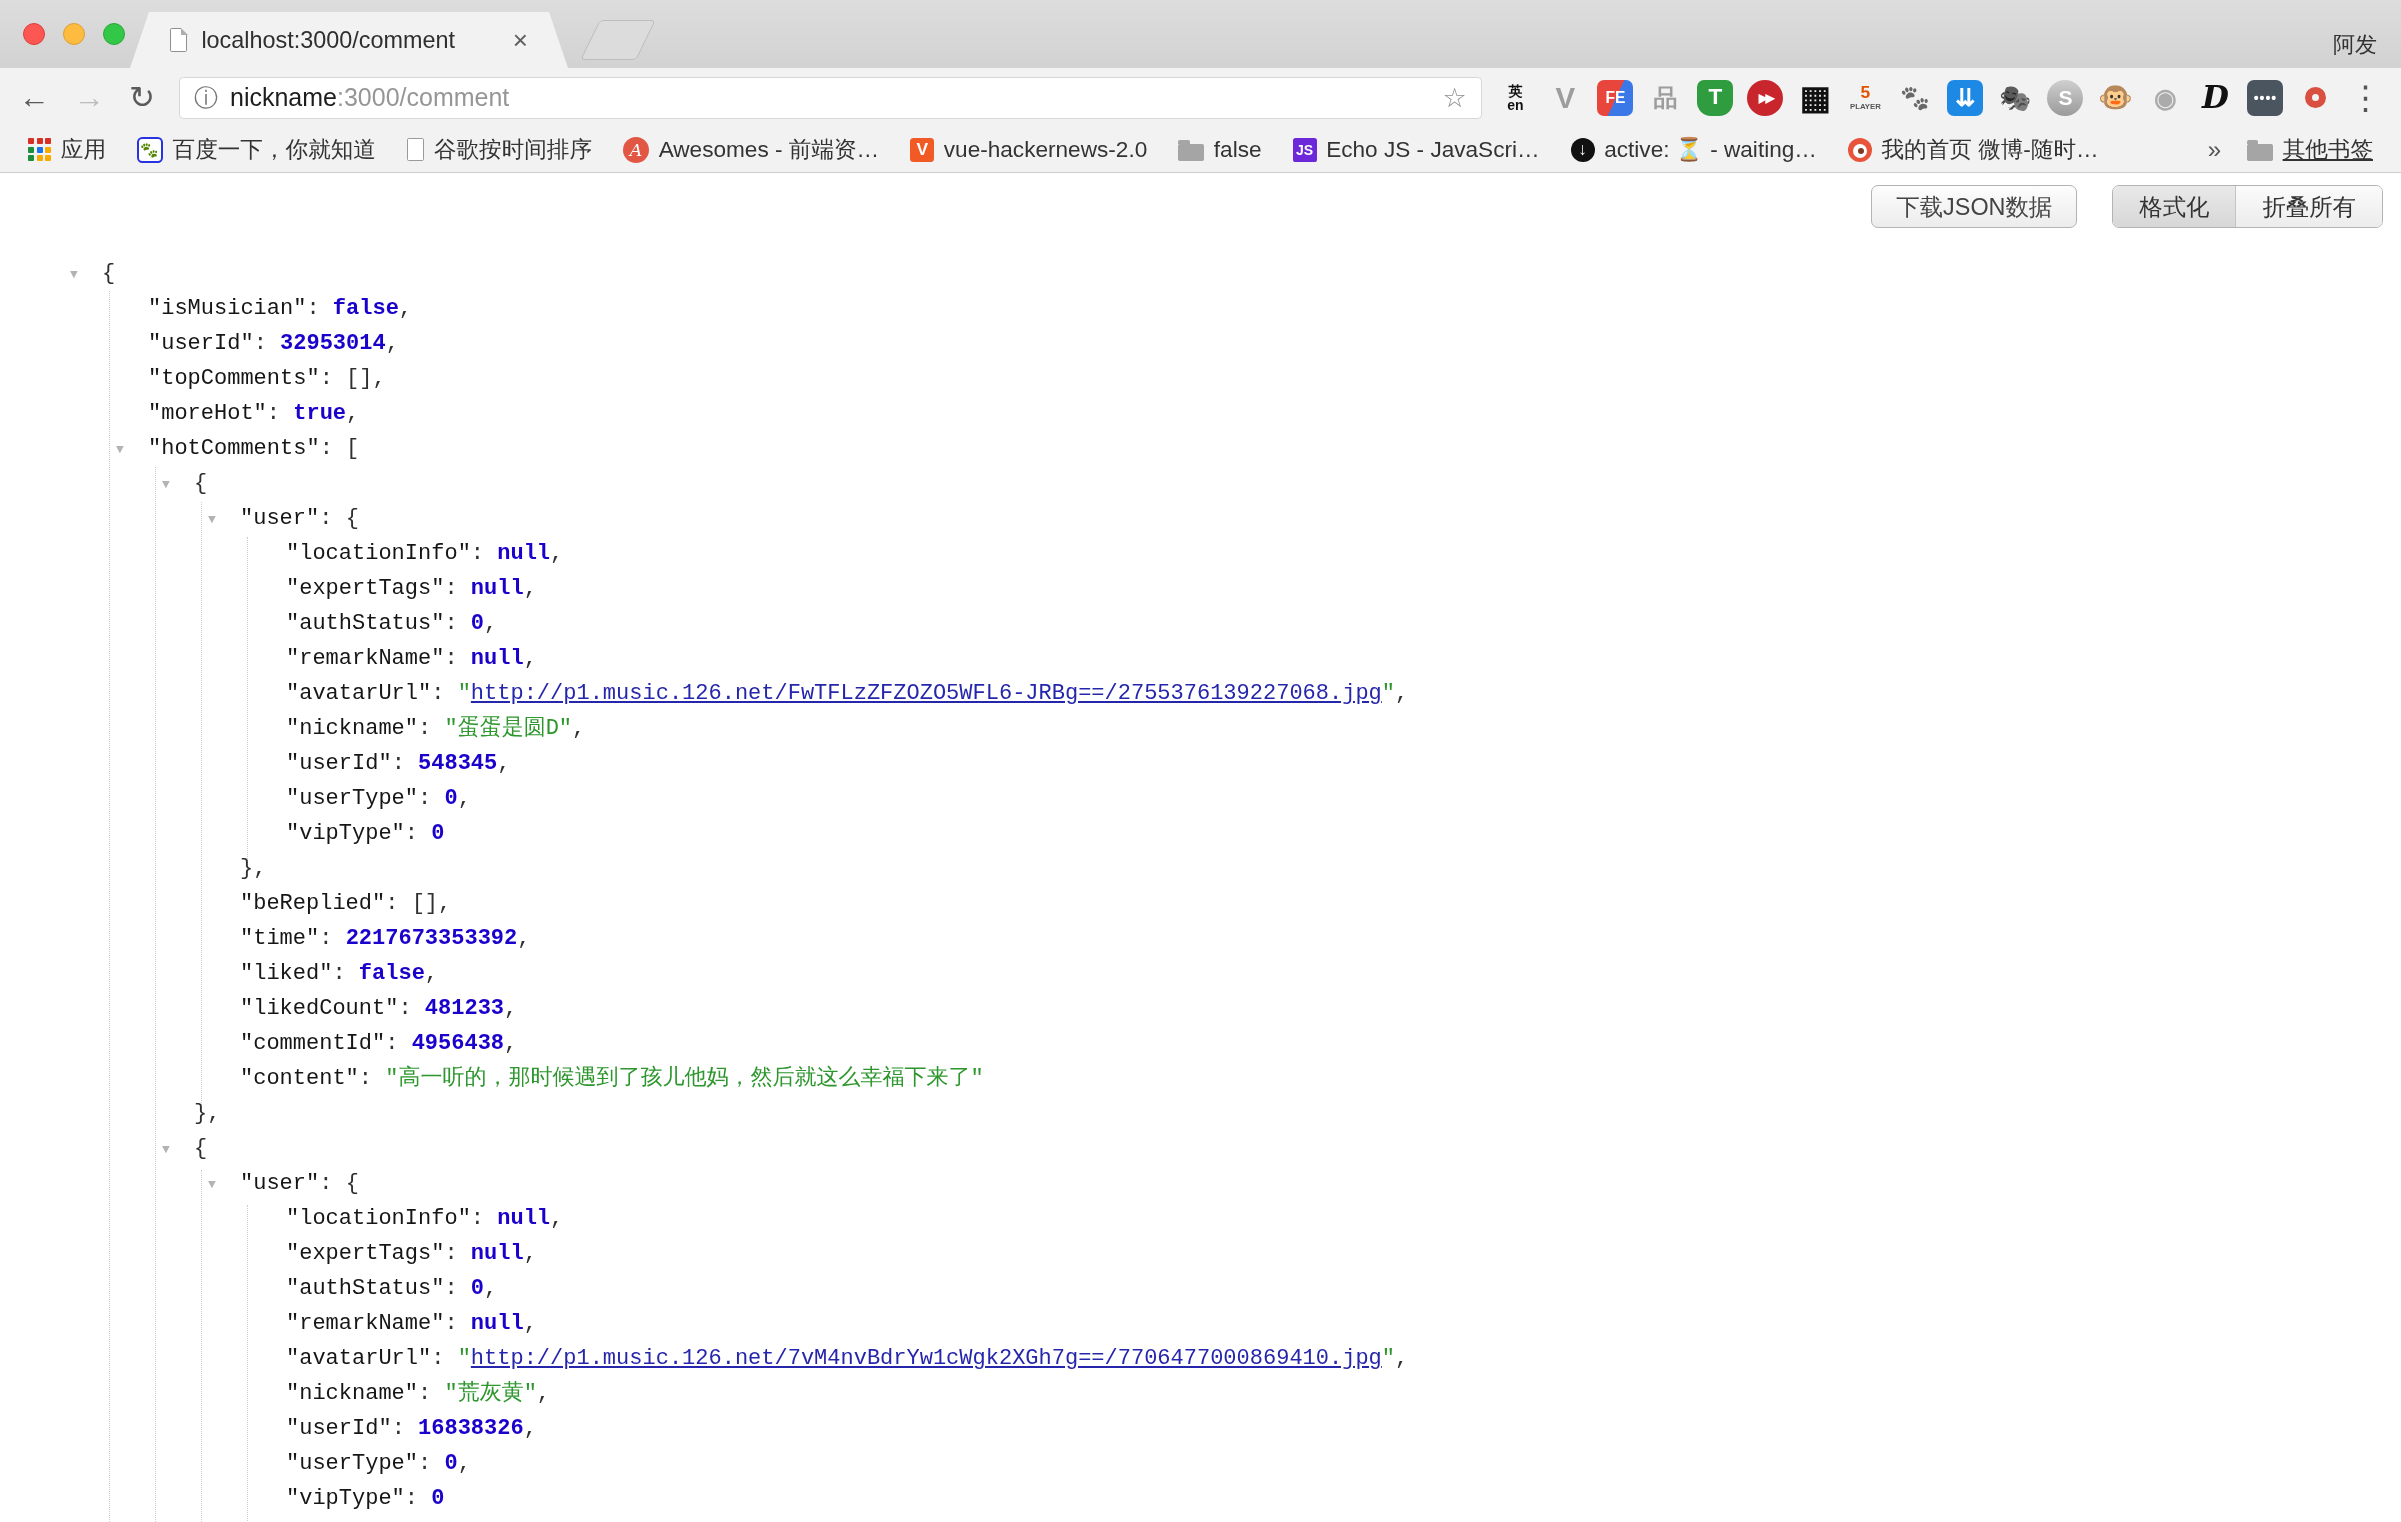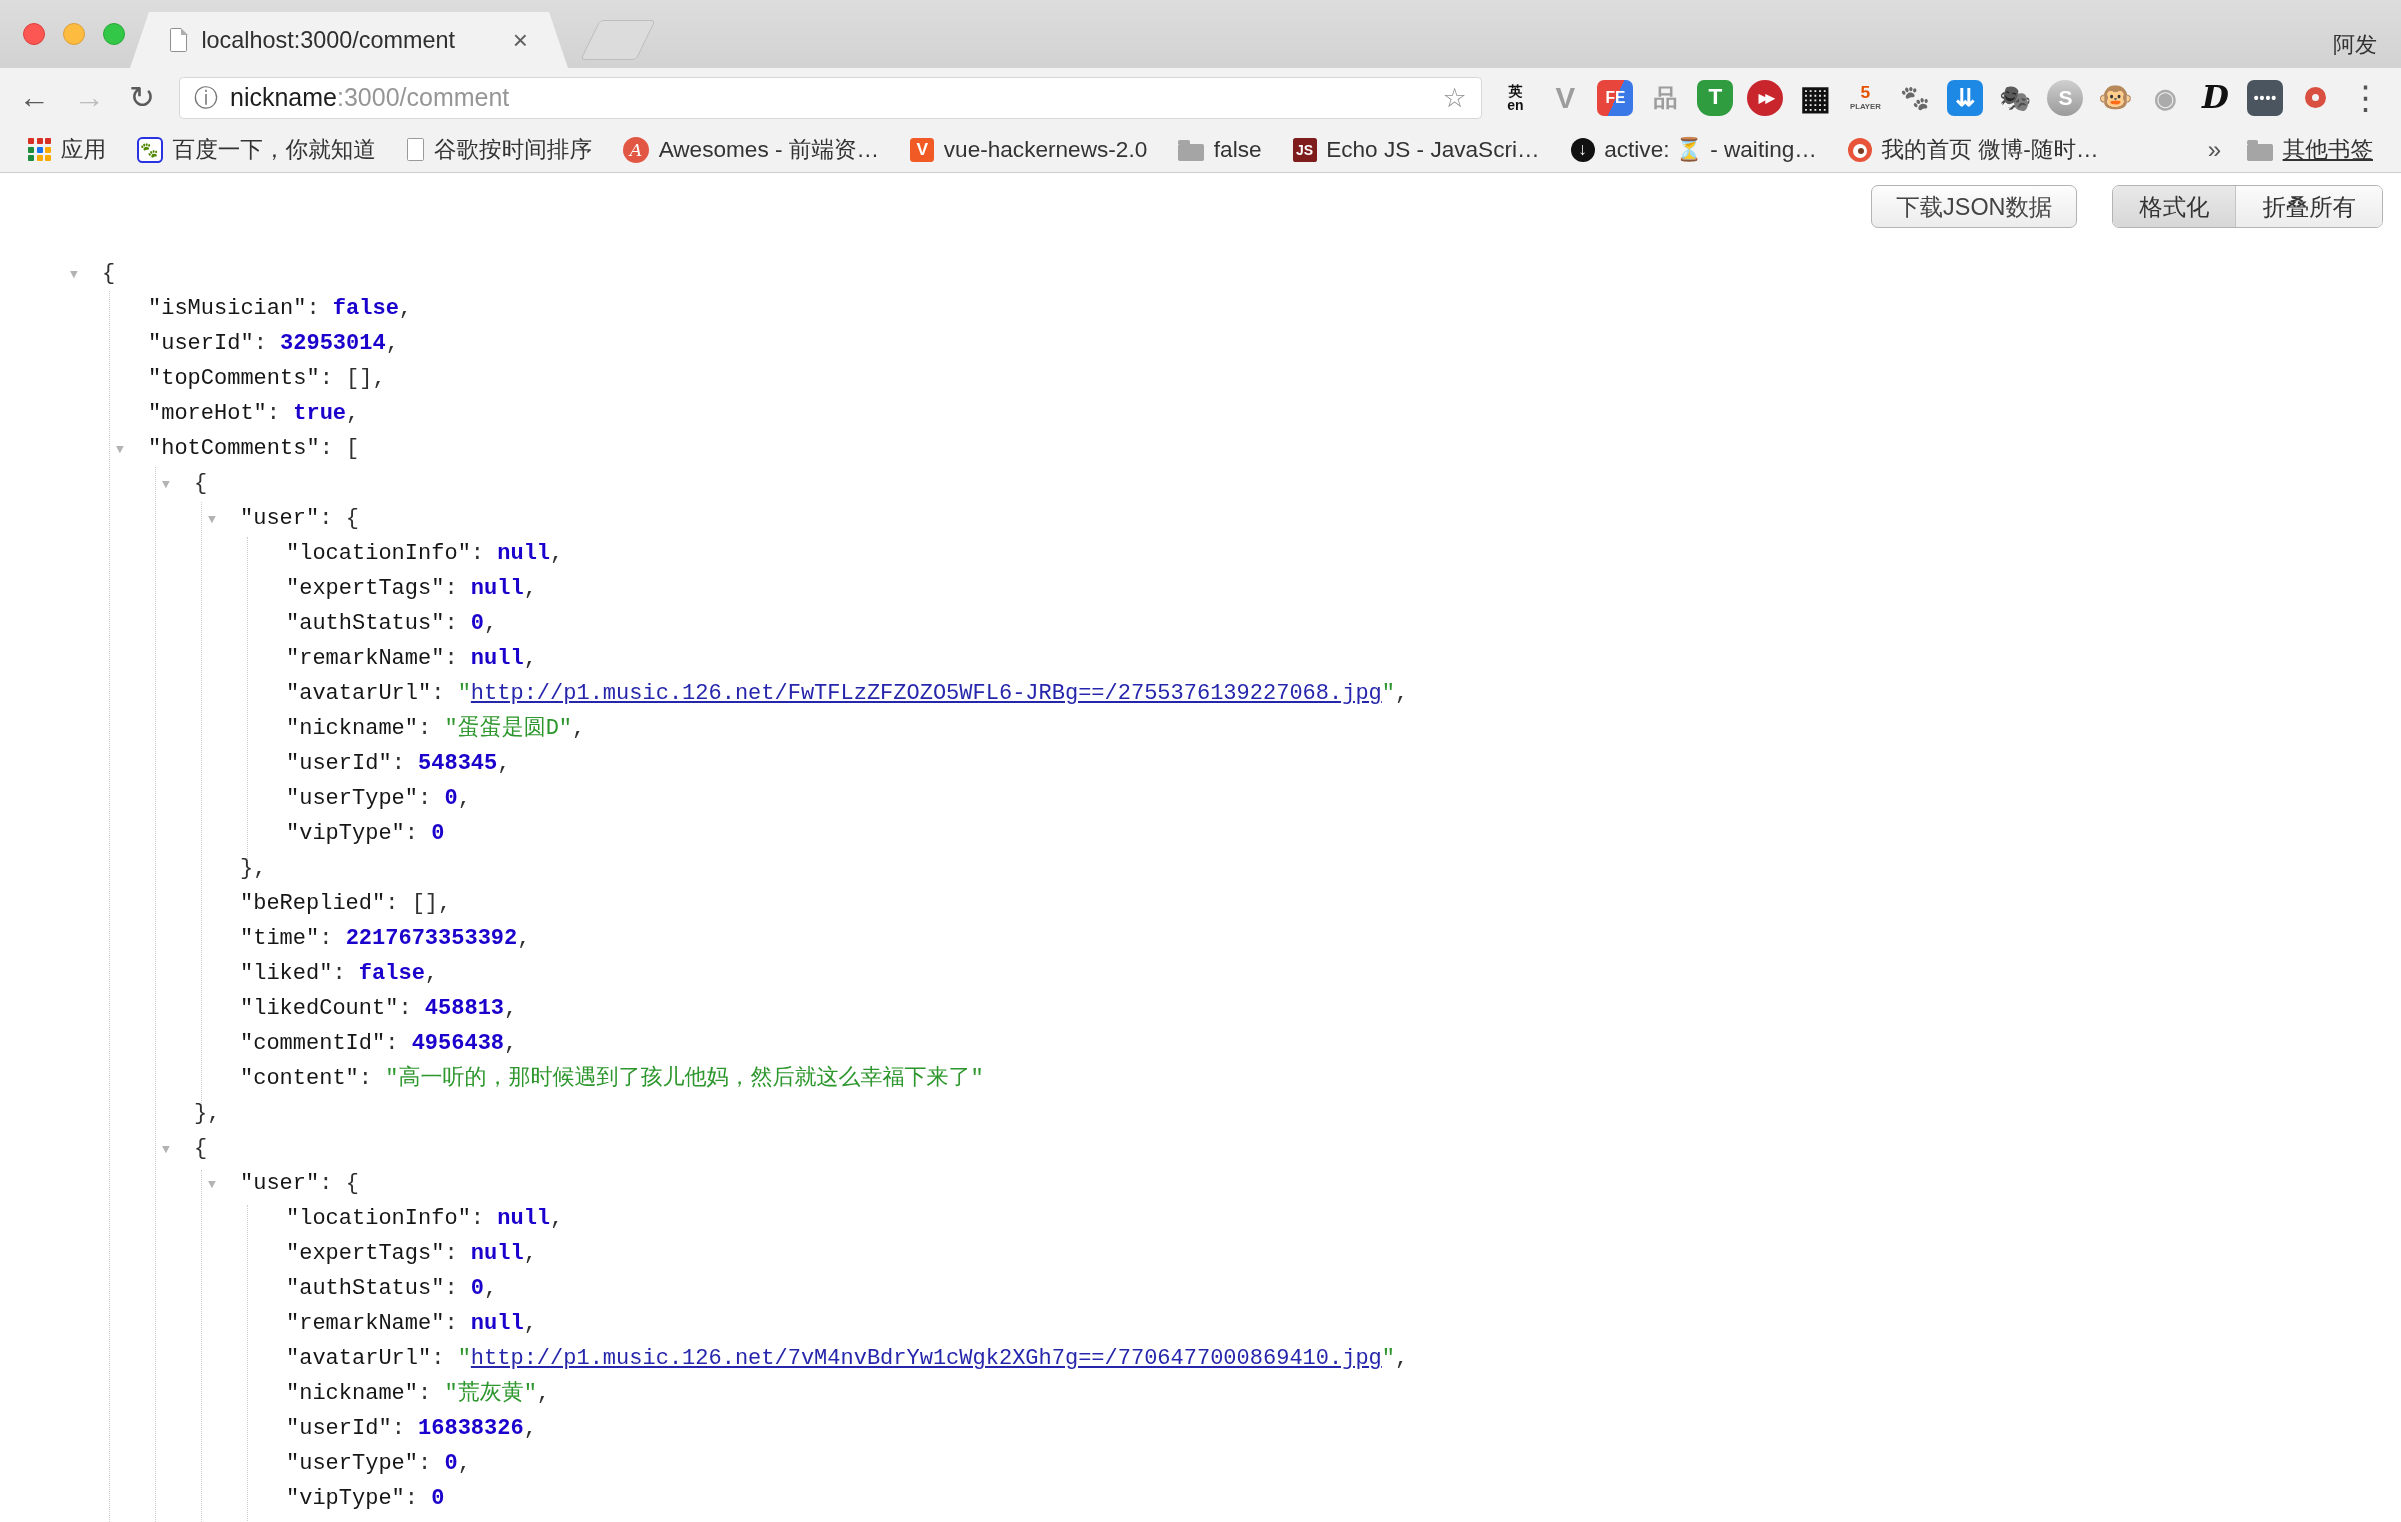--- a/index.html
+++ b/index.html
@@ -80,21 +80,21 @@
   .bi-apps-grid i:nth-child(8){ background:#f9ab00; } .bi-apps-grid i:nth-child(9){ background:#f9ab00; }
   .bi-baidu { border:2.6px solid #2932e1; border-radius:5.2px; background:#fff; font-size:14.8px; }
   .bi-baidu span { filter:hue-rotate(215deg) saturate(5) brightness(.9); }
   .bi-page { width:17.4px; height:23.4px; background:#fff; border:1.7px solid #9a9a9a; border-radius:1.7px; }
   .bi-awesomes { background:#e25744; border-radius:50%; color:#fff; font-size:17.4px; font-style:italic;
                  font-family:"DejaVu Serif",serif; }
   .bi-vue { background:#f15a24; border-radius:3.5px; color:#fff; font-weight:bold; font-size:17.4px; width:24px; height:24px; }
   .bi-folder { position:relative; width:26px; height:16.5px; background:#a5a5a5; border-radius:1.7px; margin-top:6px; }
   .bi-folder::before { content:""; position:absolute; top:-4.3px; left:0; width:11.3px; height:4.3px;
                        background:#a5a5a5; border-radius:1.7px 1.7px 0 0; }
-  .bi-echojs { background:#7f1d1d; border-radius:2.6px; color:#fff; font-weight:bold; font-size:14px; width:24px; height:24px; }
+  .bi-echojs { background:#6d28d9; border-radius:2.6px; color:#fff; font-weight:bold; font-size:14px; width:24px; height:24px; }
   .bi-active { background:#111; border-radius:50%; color:#fff; font-size:17.4px; font-weight:bold; width:24px; height:24px; }
   .bi-weibo { position:relative; width:24px; height:24px; border-radius:50%; background:#e8543a; }
   .bi-weibo::before { content:""; position:absolute; left:5.2px; top:6px; width:14px; height:14px;
                       border-radius:50%; background:#fff; }
   .bi-weibo::after { content:""; position:absolute; left:9.6px; top:10.4px; width:6px; height:6px;
                      border-radius:50%; background:#7a3c23; }
   .bm-right { margin-left:auto; display:flex; align-items:center; }
   .chev { font-size:24px; color:#555; margin-right:26px; }
 
   
@@ -307,21 +307,21 @@
         <div class="jline" style="padding-left: 253px;"><span class="jkey">"remarkName"</span><span class="jpunc">: </span><span class="jnum">null</span><span class="jpunc">,</span></div>
         <div class="jline" style="padding-left: 253px;"><span class="jkey">"avatarUrl"</span><span class="jpunc">: </span><span class="jstr">"</span><a class="jlink">http://p1.music.126.net/FwTFLzZFZOZO5WFL6-JRBg==/2755376139227068.jpg</a><span class="jstr">"</span><span class="jpunc">,</span></div>
         <div class="jline" style="padding-left: 253px;"><span class="jkey">"nickname"</span><span class="jpunc">: </span><span class="jstr">"蛋蛋是圆D"</span><span class="jpunc">,</span></div>
         <div class="jline" style="padding-left: 253px;"><span class="jkey">"userId"</span><span class="jpunc">: </span><span class="jnum">548345</span><span class="jpunc">,</span></div>
         <div class="jline" style="padding-left: 253px;"><span class="jkey">"userType"</span><span class="jpunc">: </span><span class="jnum">0</span><span class="jpunc">,</span></div>
         <div class="jline" style="padding-left: 253px;"><span class="jkey">"vipType"</span><span class="jpunc">: </span><span class="jnum">0</span></div>
         <div class="jline" style="padding-left: 207px;"><span class="jpunc">},</span></div>
         <div class="jline" style="padding-left: 207px;"><span class="jkey">"beReplied"</span><span class="jpunc">: </span><span class="jpunc">[]</span><span class="jpunc">,</span></div>
         <div class="jline" style="padding-left: 207px;"><span class="jkey">"time"</span><span class="jpunc">: </span><span class="jnum">2217673353392</span><span class="jpunc">,</span></div>
         <div class="jline" style="padding-left: 207px;"><span class="jkey">"liked"</span><span class="jpunc">: </span><span class="jnum">false</span><span class="jpunc">,</span></div>
-        <div class="jline" style="padding-left: 207px;"><span class="jkey">"likedCount"</span><span class="jpunc">: </span><span class="jnum">458813</span><span class="jpunc">,</span></div>
+        <div class="jline" style="padding-left: 207px;"><span class="jkey">"likedCount"</span><span class="jpunc">: </span><span class="jnum">481233</span><span class="jpunc">,</span></div>
         <div class="jline" style="padding-left: 207px;"><span class="jkey">"commentId"</span><span class="jpunc">: </span><span class="jnum">4956438</span><span class="jpunc">,</span></div>
         <div class="jline" style="padding-left: 207px;"><span class="jkey">"content"</span><span class="jpunc">: </span><span class="jstr">"高一听的，那时候遇到了孩儿他妈，然后就这么幸福下来了"</span></div>
         <div class="jline" style="padding-left: 161px;"><span class="jpunc">},</span></div>
         <div class="jline" style="padding-left: 161px;"><span class="jarrow" style="left: 129px;">▼</span><span class="jpunc">{</span></div>
         <div class="jline" style="padding-left: 207px;"><span class="jarrow" style="left: 175px;">▼</span><span class="jkey">"user"</span><span class="jpunc">: </span><span class="jpunc">{</span></div>
         <div class="jline" style="padding-left: 253px;"><span class="jkey">"locationInfo"</span><span class="jpunc">: </span><span class="jnum">null</span><span class="jpunc">,</span></div>
         <div class="jline" style="padding-left: 253px;"><span class="jkey">"expertTags"</span><span class="jpunc">: </span><span class="jnum">null</span><span class="jpunc">,</span></div>
         <div class="jline" style="padding-left: 253px;"><span class="jkey">"authStatus"</span><span class="jpunc">: </span><span class="jnum">0</span><span class="jpunc">,</span></div>
         <div class="jline" style="padding-left: 253px;"><span class="jkey">"remarkName"</span><span class="jpunc">: </span><span class="jnum">null</span><span class="jpunc">,</span></div>
         <div class="jline" style="padding-left: 253px;"><span class="jkey">"avatarUrl"</span><span class="jpunc">: </span><span class="jstr">"</span><a class="jlink">http://p1.music.126.net/7vM4nvBdrYw1cWgk2XGh7g==/7706477000869410.jpg</a><span class="jstr">"</span><span class="jpunc">,</span></div>

